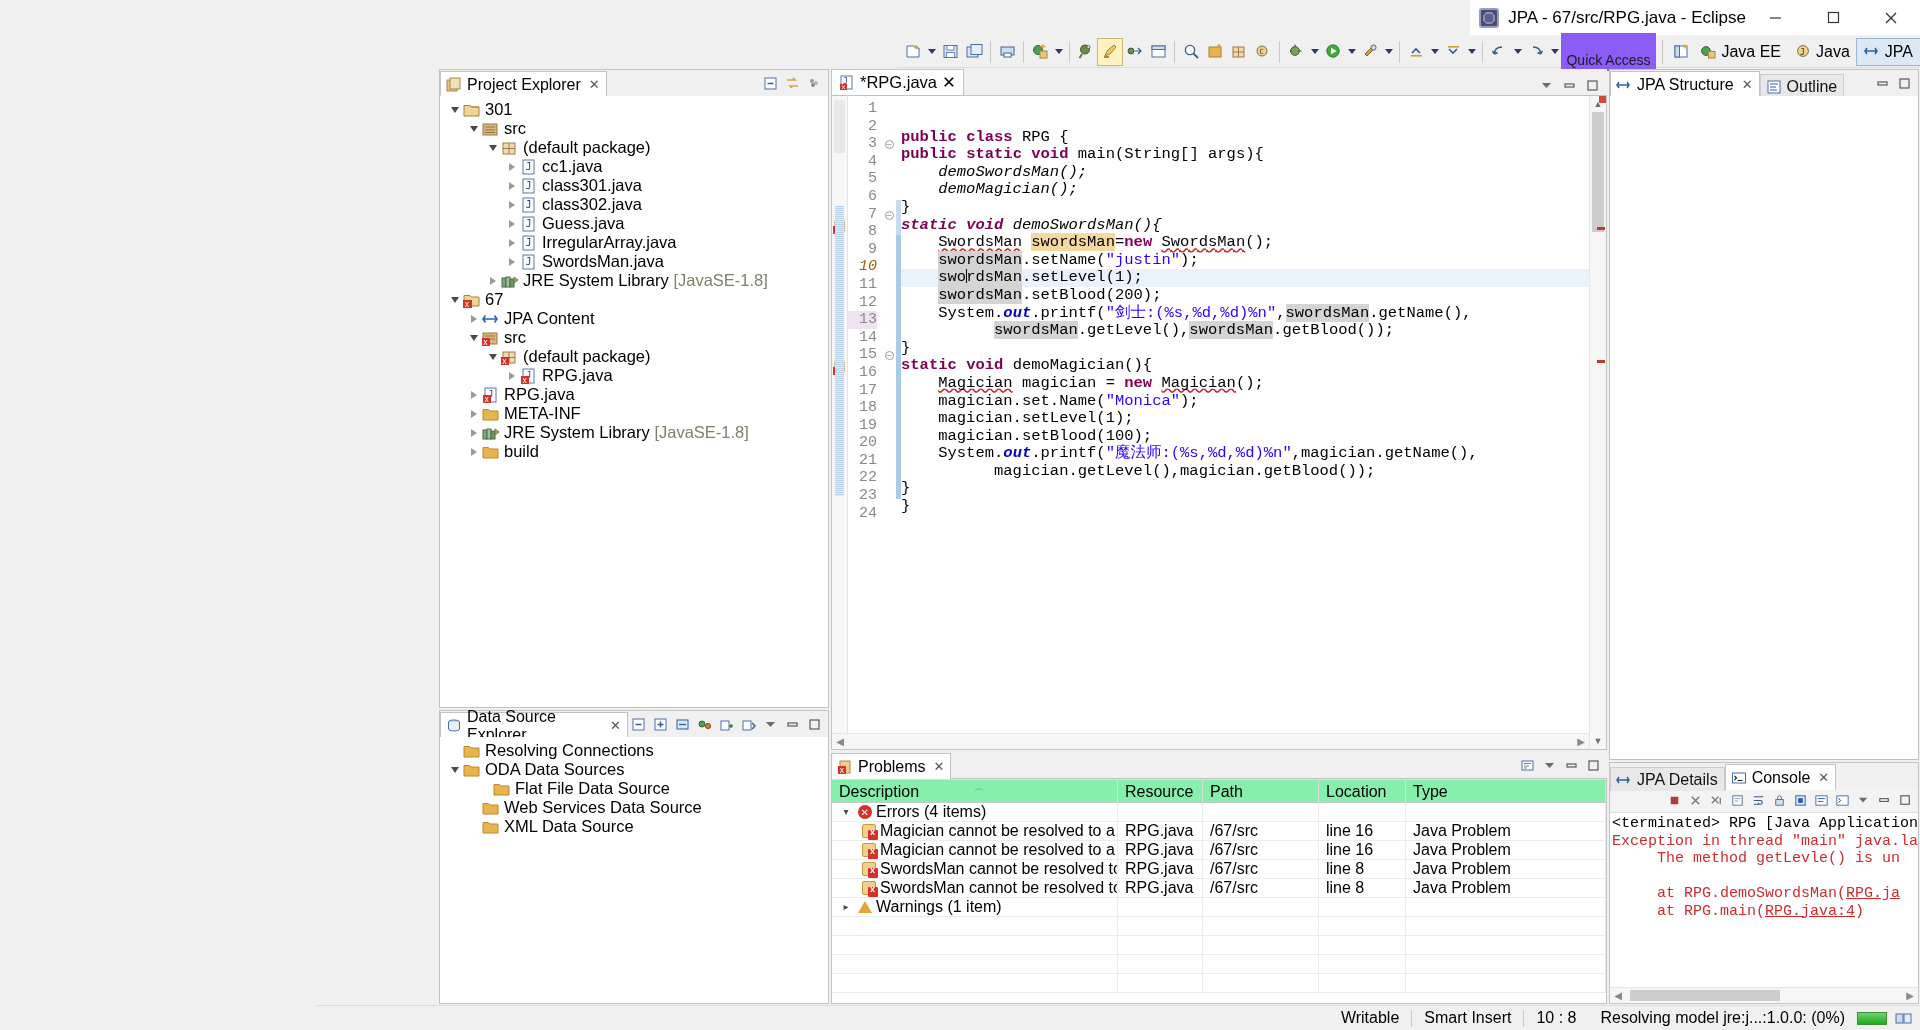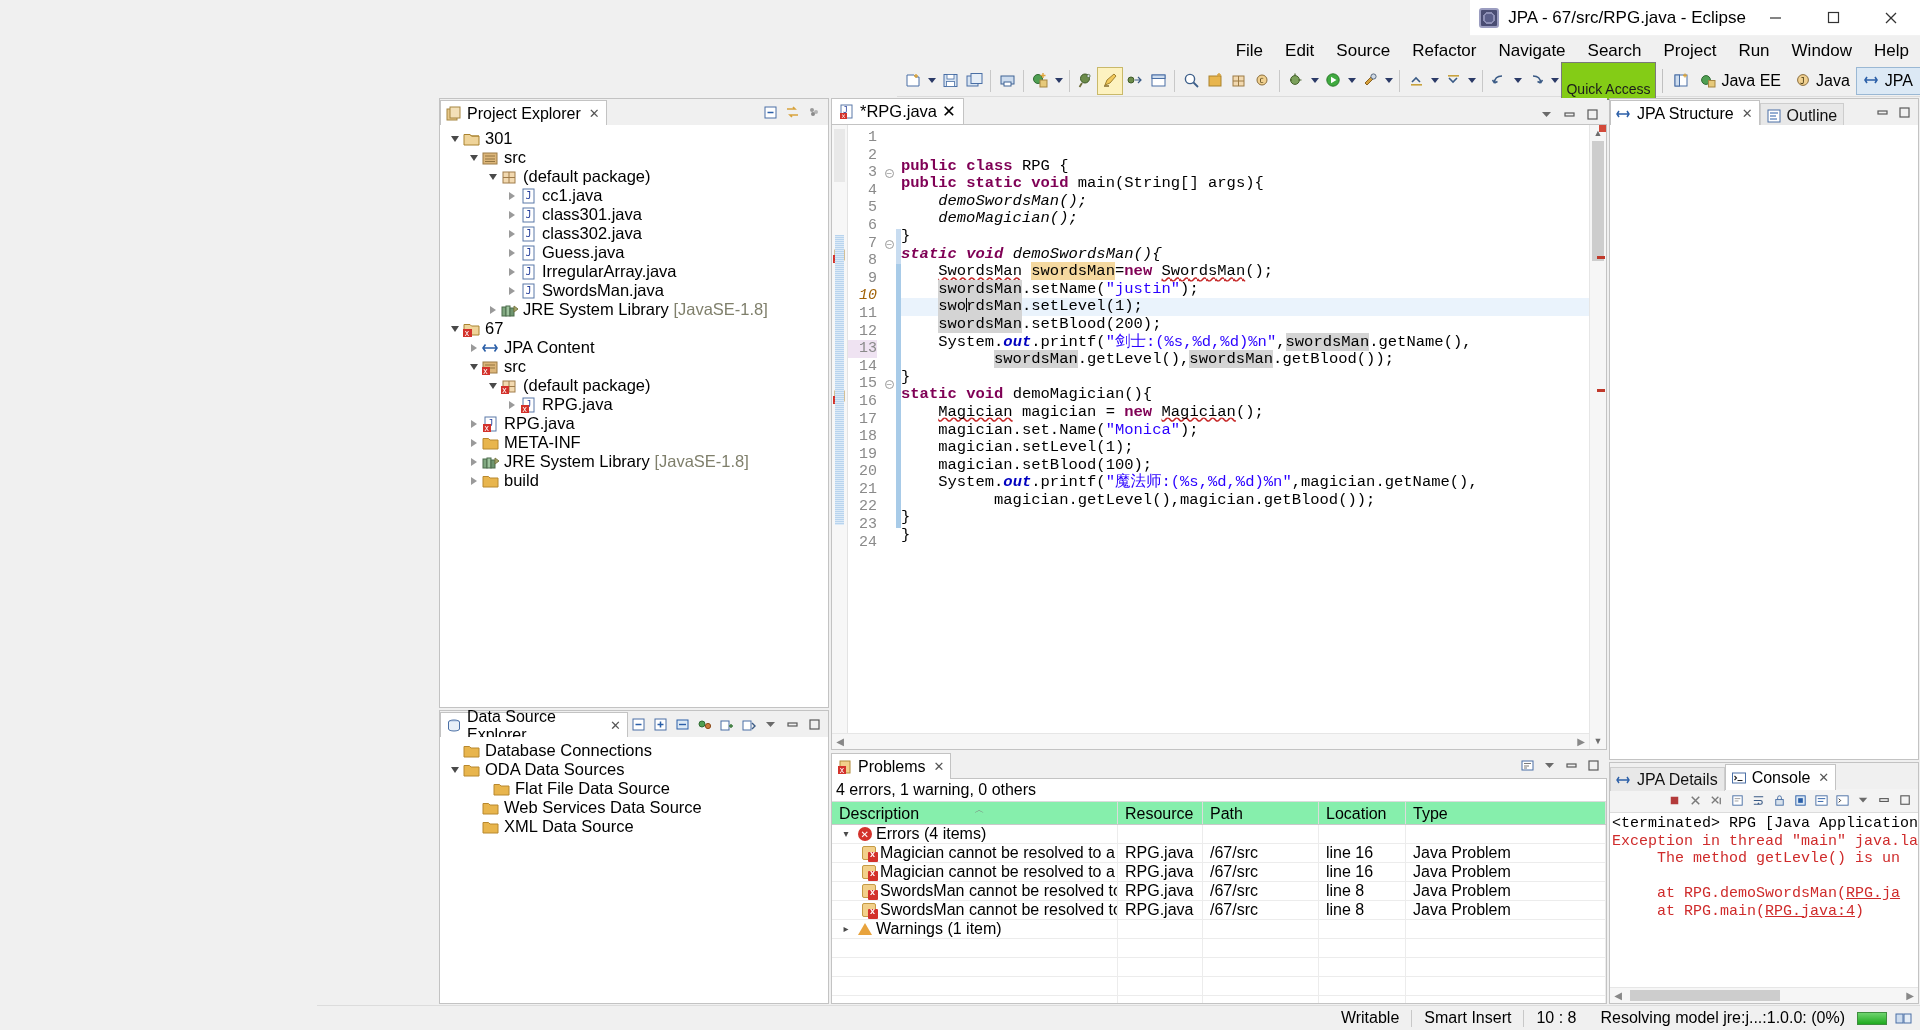--- a/index.html
+++ b/index.html
@@ -50,21 +50,21 @@
     width: 24px; height: 26px; display: flex; align-items: center; justify-content: center;
     position: relative;
   }
   .tb-item.sel { background: #fdf2c0; outline: 1px solid #c9b96a; }
   .tb-arrow { width: 13px; height: 26px; display: flex; align-items: center; justify-content: center; }
   .tb-arrow:after { content: ""; border-left: 4px solid transparent; border-right: 4px solid transparent; border-top: 5px solid #2b3a67; }
   .quick-access {
     margin-left: auto; display: flex; align-items: center; gap: 0;
   }
   .qa-box {
-    width: 95px; height: 30px; border: 1px solid #7a7a7a; background: #84cc16;
+    width: 95px; height: 30px; border: 1px solid #7a7a7a; background: #8b5cf6;
     font-size: 14px; color: #1c1c1c; padding: 18px 4px; line-height: 17px; white-space: nowrap; overflow: hidden;
   }
   .persp-sep { width: 1px; height: 24px; background: #c0c0c0; margin: 0 6px; }
   .persp {
     display: flex; align-items: center; gap: 4px; padding: 2px 7px; height: 26px; font-size: 16px;
   }
   .persp.active { background: #dce9f5; outline: 1px solid #9ab8d4; }
   .persp .pg { width: 17px; height: 17px; }
 
   
@@ -204,32 +204,20 @@
         </svg>
     </div>
     <div class="win-btn close">
       <svg width="14" height="14" viewBox="0 0 14 14">
           <line x1="2" y1="2" x2="12" y2="12" stroke="currentColor" stroke-width="1.3"></line>
           <line x1="12" y1="2" x2="2" y2="12" stroke="currentColor" stroke-width="1.3"></line>
         </svg>
     </div>
   </div>
 
-  <div class="menubar">
-    <div class="mi">File</div>
-    <div class="mi">Edit</div>
-    <div class="mi">Source</div>
-    <div class="mi">Refactor</div>
-    <div class="mi">Navigate</div>
-    <div class="mi">Search</div>
-    <div class="mi">Project</div>
-    <div class="mi">Run</div>
-    <div class="mi">Window</div>
-    <div class="mi">Help</div>
-  </div>
 
   <div class="toolbar">
     <div class="tb-item">
       <svg width="17" height="17" viewBox="0 0 17 17">
           <path d="M2 3h7l2 2h3v9H2z" fill="#fff" stroke="#4a6fa5" stroke-width="1"></path>
           <path d="M11 2v4M9 4h4" stroke="#d8a33d" stroke-width="1.4"></path>
         </svg>
     </div>
     <div class="tb-arrow"></div>
     <div class="tb-item">
@@ -674,21 +662,21 @@
             </div>
           </div>
         </div>
         <div class="view-body">
           <div class="tree" id="dse-tree">
               <div class="trow" style="padding-left: 6px; height: 19px;">
                 <span class="twist"></span>
                 <span class="ticon"><svg width="17" height="16" viewBox="0 0 17 16">
                     <path d="M1 3.5h5.5l1.5 1.5H16v9H1z" fill="#e8b54d" stroke="#b8882e"></path>
                   </svg></span>
-                <span class="tlabel">Database Connections</span>
+                <span class="tlabel">Resolving Connections</span>
               </div>
               <div class="trow" style="padding-left: 6px; height: 19px;">
                 <span class="twist open"></span>
                 <span class="ticon"><svg width="17" height="16" viewBox="0 0 17 16">
                     <path d="M1 3.5h5.5l1.5 1.5H16v9H1z" fill="#e8b54d" stroke="#b8882e"></path>
                   </svg></span>
                 <span class="tlabel">ODA Data Sources</span>
               </div>
               <div class="trow" style="padding-left: 36px; height: 19px;">
                 <span class="twist"></span>
@@ -895,21 +883,20 @@
                 </svg>
             </div>
             <div class="vt-btn">
               <svg width="15" height="15" viewBox="0 0 15 15">
                   <rect x="3" y="3" width="9" height="9" fill="none" stroke="#5a5a5a" stroke-width="1.2"></rect>
                 </svg>
             </div>
           </div>
         </div>
         <div class="prob-frame">
-          <div class="prob-summary">4 errors, 1 warning, 0 others</div>
           <div class="prob-head" id="prob-head">
               <div class="ph-cell" style="width: 286px;">
                 <span>Description</span>
                 <span class="sort-caret">︿</span>
               </div>
               <div class="ph-cell" style="width: 85px;">
                 <span>Resource</span>
               </div>
               <div class="ph-cell" style="width: 116px;">
                 <span>Path</span>

